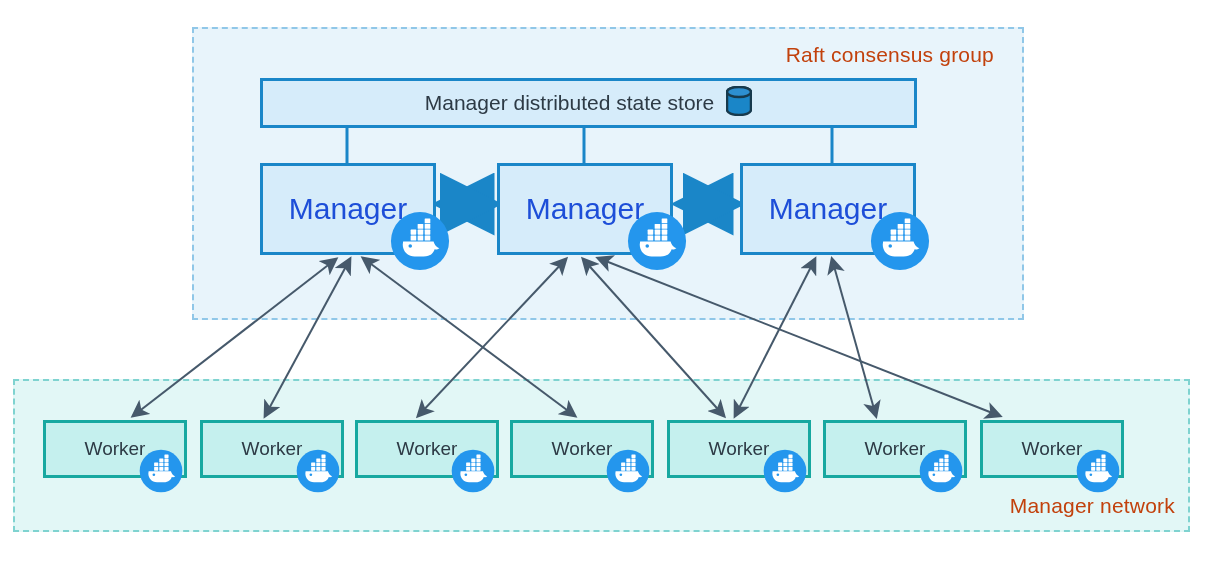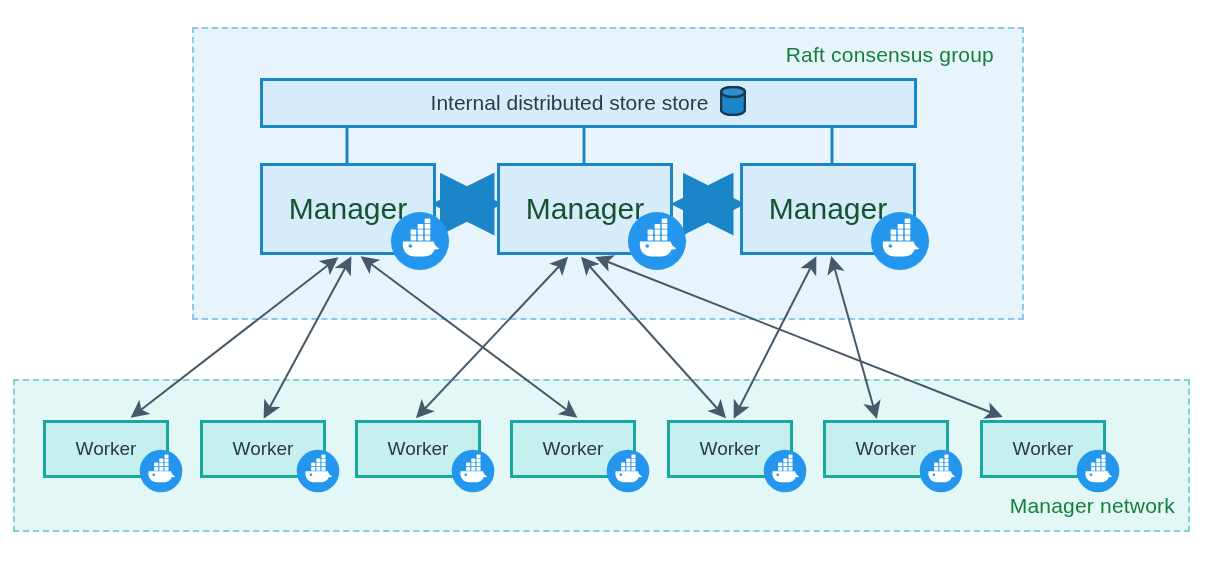--- a/index.html
+++ b/index.html
@@ -12,47 +12,47 @@
   #raft-group{
     left:192px;top:27px;width:832px;height:293px;
     background:#e8f4fb;border:2px dashed #90c7e8;
   }
   #gossip-group{
     left:13px;top:379px;width:1177px;height:153px;
     background:#e2f7f6;border:2px dashed #7fd3d0;
   }
   .group-label{
     position:absolute;white-space:nowrap;
-    font-size:21px;color:#15803d;letter-spacing:.2px;
+    font-size:21px;color:#c2410c;letter-spacing:.2px;
   }
   #raft-label{right:28px;top:14px;}
   #gossip-label{right:13px;bottom:12px;}
 
   
   .node{position:absolute;box-sizing:border-box;display:flex;
         align-items:center;justify-content:center;}
   .node-label{font-size:21px;color:#2d3a45;white-space:nowrap;}
 
   #state-store{
     left:260px;top:78px;width:657px;height:50px;
     background:#d6ecfa;border:3px solid #1a86c8;
   }
   #state-store .node-label{font-size:21px;display:flex;align-items:center;gap:12px;}
 
   .manager{
     width:176px;height:92px;
     background:#d6ecfa;border:3px solid #1a86c8;
   }
-  .manager .node-label{font-size:30px;color:#14532d;}
+  .manager .node-label{font-size:30px;color:#1d4ed8;}
   #manager-1{left:260px;top:163px;}
   #manager-2{left:497px;top:163px;}
   #manager-3{left:740px;top:163px;}
 
   .worker{
-    width:126px;height:58px;
+    width:144px;height:58px;
     background:#c5f0ee;border:3px solid #17a8a0;
     top:420px;
   }
   .worker .node-label{font-size:19px;color:#2d3a45;}
 
   
   .docker-badge{position:absolute;pointer-events:none;}
   .docker-badge svg{display:block;}
 
   
@@ -99,21 +99,21 @@
       <path d="M566,259 L418,416"></path>
       <path d="M583,259 L724,416"></path>
       <path d="M598,258 L1000,416"></path>
       <path d="M815,259 L735,416"></path>
       <path d="M832,259 L876,416"></path>
     </g>
   </svg>
 
   <div class="node" id="state-store">
     <div class="node-label">
-      <span>Internal distributed store store</span>
+      <span>Manager distributed state store</span>
       <span>
         <svg width="26" height="30" viewBox="0 0 26 30">
           <path d="M1,6 a12,5 0 0 1 24,0 v18 a12,5 0 0 1 -24,0 z" fill="#1a86c8" stroke="#173a4d" stroke-width="2.5"></path>
           <ellipse cx="13" cy="6" rx="12" ry="5" fill="#2d8fd0" stroke="#173a4d" stroke-width="2.5"></ellipse>
         </svg>
       </span>
     </div>
   </div>
 
   <div class="node manager" id="manager-1">

